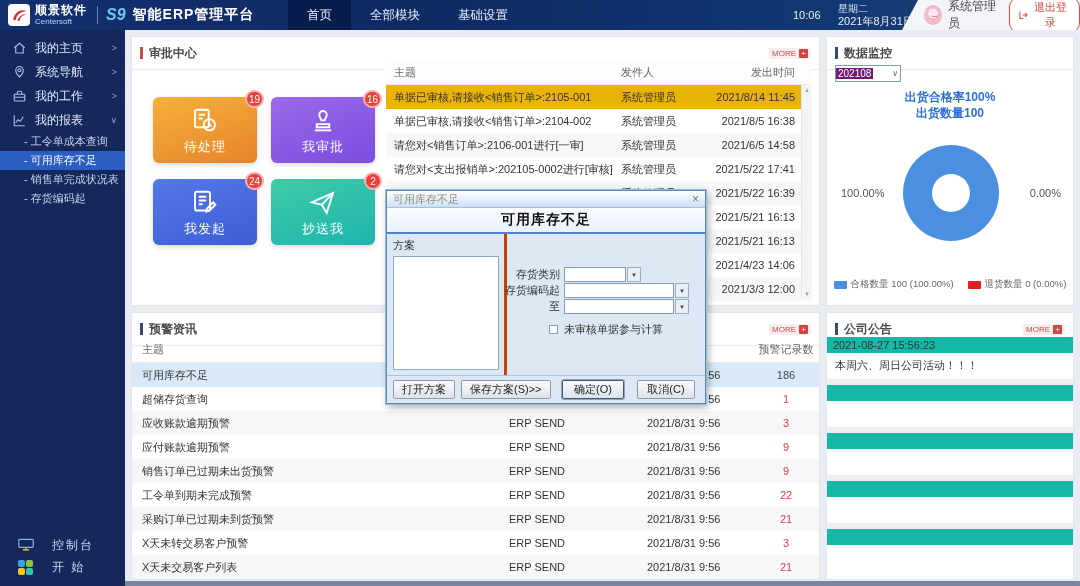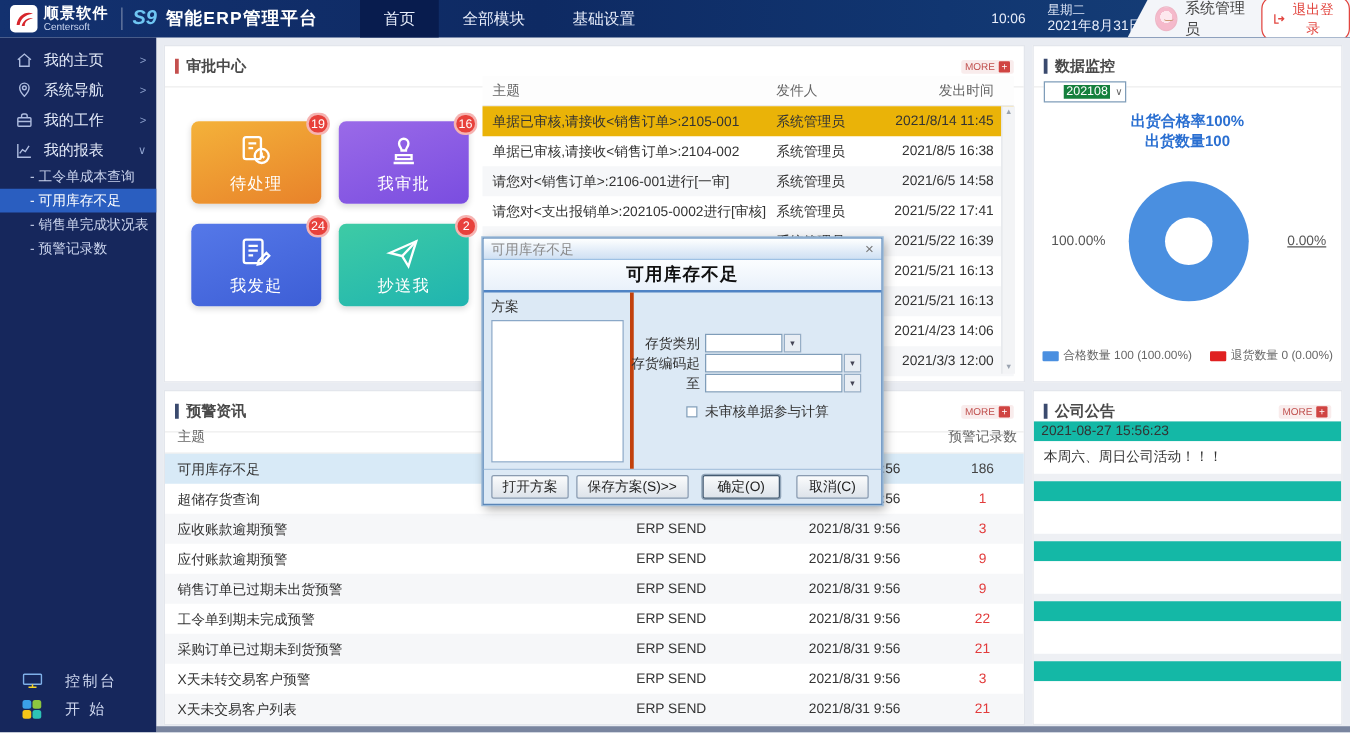--- a/index.html
+++ b/index.html
@@ -95,28 +95,28 @@
   .wrow.sel { background:#d8eaf7; }
   .w-subj { flex:1; padding-left:10px; white-space:nowrap; overflow:hidden; }
   .w-sender { width:138px; flex:none; }
   .w-time { width:106px; flex:none; }
   .w-count { width:66px; flex:none; text-align:center; color:#e23c3c; }
   .w-count.dark { color:#444; }
   .wh-count { width:66px; flex:none; text-align:center; }
 
   
   .msel { position:absolute; left:8px; top:28px; width:66px; height:17px; background:#fff; border:1px solid #7f9db9; display:flex; align-items:center; cursor:pointer; }
-  .msel .mval { background:#15803d; color:#fff; font-size:10px; padding:0 2px; margin-left:15px; }
+  .msel .mval { background:#701a75; color:#fff; font-size:10px; padding:0 2px; margin-left:0; }
   .msel .mchev { margin-left:auto; margin-right:2px; font-size:8px; color:#666; }
   .mline { position:absolute; left:0; width:100%; text-align:center; font-size:12px; font-weight:bold; color:#2a6fd1; }
   .mline1 { top:52px; } .mline2 { top:68px; }
   .donut { position:absolute; left:76px; top:108px; width:96px; height:96px; border-radius:50%; background:#4a8fe0; }
   .donut-hole { position:absolute; left:29px; top:29px; width:38px; height:38px; border-radius:50%; background:#fff; }
   .pct { position:absolute; top:150px; font-size:11px; color:#555; }
-  .pct-left { left:14px; } .pct-right { right:12px;text-decoration:underline; }
+  .pct-left { left:14px; } .pct-right { right:12px; }
   .legend { position:absolute; left:0; bottom:14px; width:100%; display:flex; justify-content:center; gap:14px; }
   .lg-item { display:flex; align-items:center; gap:4px; font-size:9.5px; color:#666; }
   .lg-swatch { width:13px; height:8px; border-radius:1px; }
 
   
   .notice-list { position:absolute; left:0; top:24px; right:0; bottom:0; background:#eef0f4; display:flex; flex-direction:column; gap:6px; padding-bottom:4px; overflow:hidden; }
   .notice-item { flex:none; }
   .n-date { background:#14b8a6; font-size:11px; color:#333; padding:2px 6px; min-height:16px; }
   .n-body { background:#fff; font-size:11px; color:#333; padding:5px 8px; min-height:26px; }
   .notice-item:last-of-type .n-body { min-height:56px; }
@@ -224,21 +224,21 @@
       <svg class="s-icon" viewBox="0 0 20 20" fill="none" stroke="#aebcdf" stroke-width="1.5">
           <path d="M3 3v14h14"></path>
           <path d="M5 13l3-4 3 2 4-6"></path>
         </svg>
       <span class="s-label">我的报表</span>
       <span class="s-chev">∨</span>
     </div>
     <div class="side-sub">- 工令单成本查询</div>
     <div class="side-sub active">- 可用库存不足</div>
     <div class="side-sub">- 销售单完成状况表</div>
-    <div class="side-sub">- 预警记录数</div>
+    <div class="side-sub">- 存货编码起</div>
     <div class="side-footer">
       <div class="foot-row">
         <svg class="f-icon" viewBox="0 0 20 16" fill="none" stroke="#7fb0e8" stroke-width="1.5">
             <rect x="1" y="1" width="18" height="10" rx="1"></rect>
             <path d="M6 14h8M10 11v3" stroke="#f5d327"></path>
           </svg>
         <span class="f-label">控制台</span>
       </div>
       <div class="foot-row">
         <span class="f-icon start-grid">

